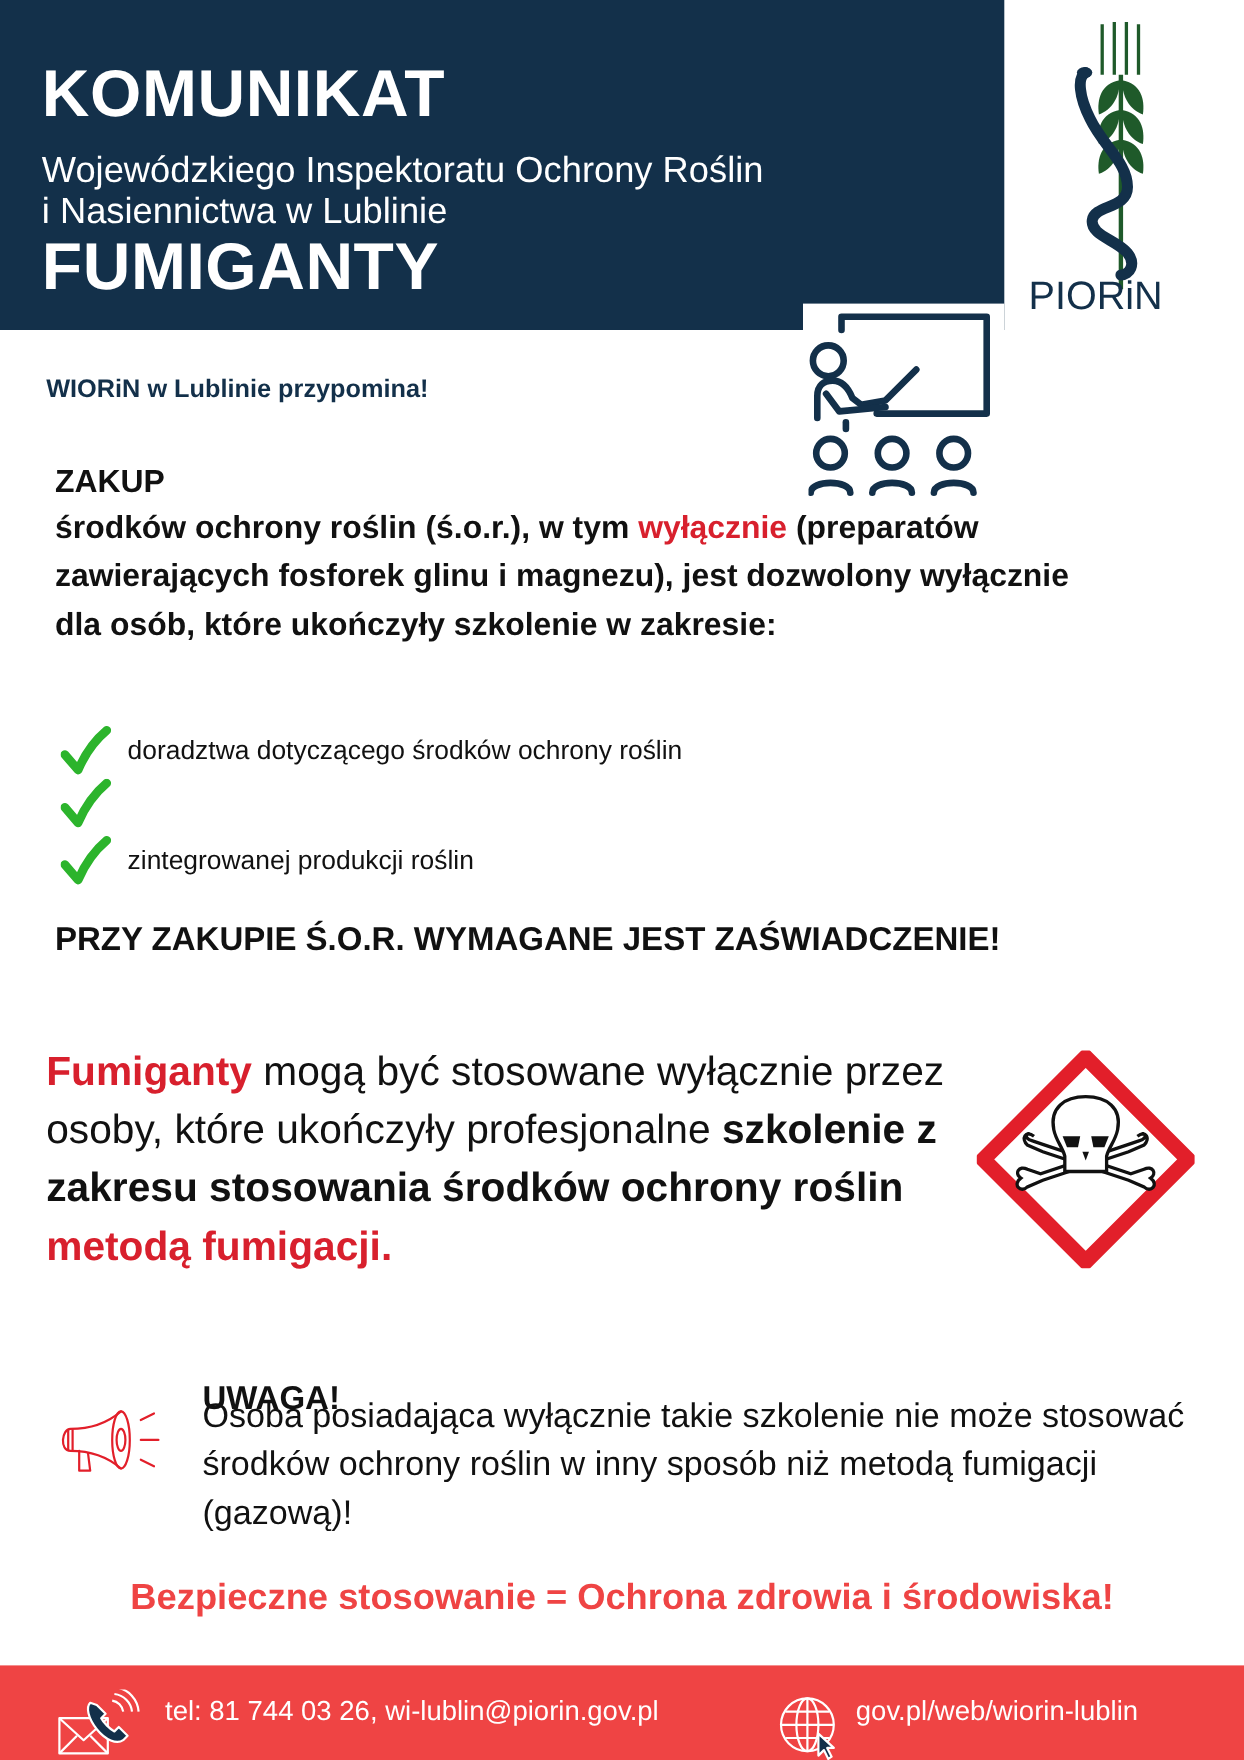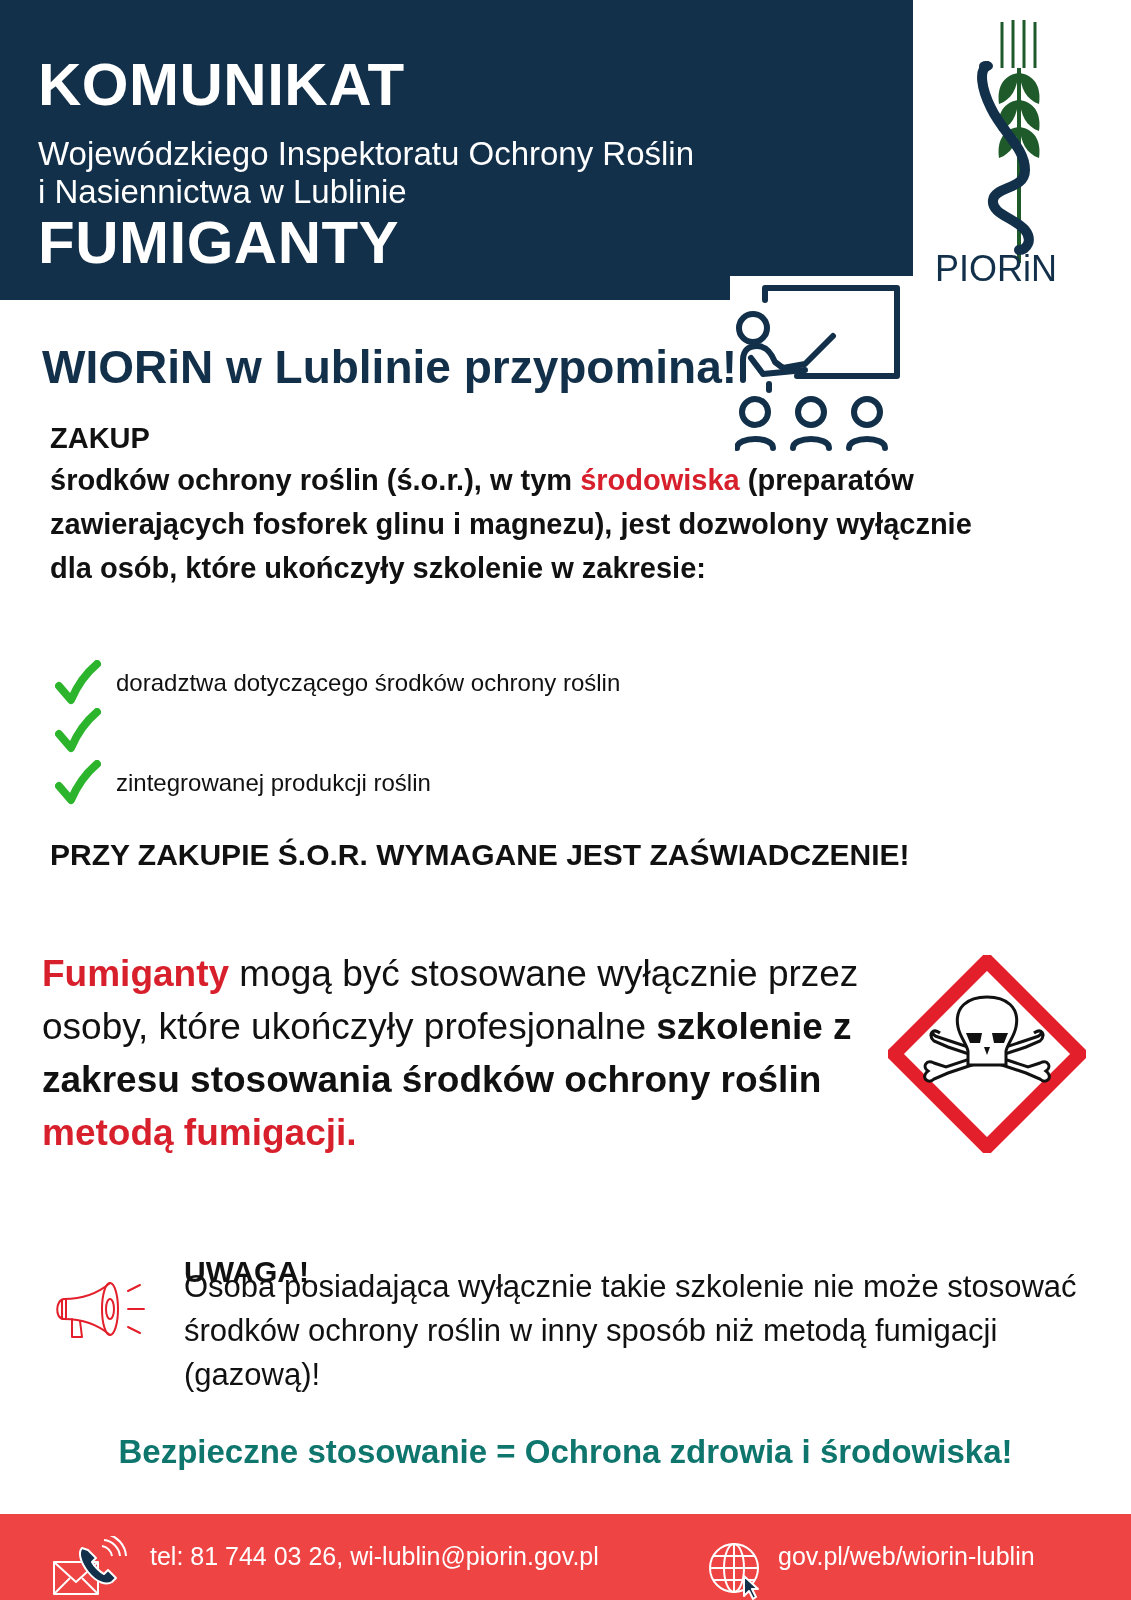--- a/index.html
+++ b/index.html
@@ -8,21 +8,21 @@
 
   .header-panel { position: absolute; left: 0; top: 0; width: 913px; height: 300px; background: #13304a; }
   .header-notch { position: absolute; left: 730px; top: 276px; width: 183px; height: 24px; background: #ffffff; }
   .hdr-title { position: absolute; left: 38px; top: 22px; font-size: 60px; font-weight: 700; color: #ffffff; letter-spacing: 0.5px; margin-top: 28px; }
   .hdr-sub { position: absolute; left: 38px; top: 108px; font-size: 33px; line-height: 38px; color: #ffffff; font-weight: 400; margin-top: 27px; }
   .hdr-topic { position: absolute; left: 38px; top: 208px; font-size: 60px; font-weight: 700; color: #ffffff; letter-spacing: 0.5px; }
 
   .logo { position: absolute; left: 935px; top: 18px; width: 150px; height: 270px; }
   .teacher-icon { position: absolute; left: 735px; top: 280px; width: 175px; height: 172px; }
 
-  .reminder { position: absolute; left: 42px; top: 340px; font-size: 46px; font-weight: 700; color: #13304a; }
+  .reminder { position: absolute; left: 42px; top: 340px; font-size: 23px; font-weight: 700; color: #13304a; }
 
   .zakup-head { position: absolute; left: 50px; top: 422px; font-size: 29px; font-weight: 700; color: #111; }
   .zakup-body { position: absolute; left: 50px; top: 458px; width: 960px; font-size: 29px; font-weight: 700; line-height: 44px; color: #111; }
   .red { color: #d8202d; }
 
   .checklist { position: absolute; left: 55px; top: 660px; }
   .check-item { position: absolute; left: 0; display: flex; align-items: center; white-space: nowrap; }
   .check-item .chk { width: 46px; height: 46px; margin-right: 15px; }
   .check-item span { font-size: 24px; color: #111; }
 
@@ -30,21 +30,21 @@
 
   .fumi { position: absolute; left: 42px; top: 947px; width: 870px; font-size: 37px; line-height: 53px; color: #111; }
   .fumi b { font-weight: 700; }
 
   .hazard { position: absolute; left: 888px; top: 955px; width: 198px; height: 198px; }
 
   .megaphone { position: absolute; left: 50px; top: 1275px; width: 100px; height: 72px; }
   .uwaga-head { position: absolute; left: 184px; top: 1225px; font-size: 30px; font-weight: 700; color: #111; margin-top: 30px; }
   .uwaga-body { position: absolute; left: 184px; top: 1265px; width: 900px; font-size: 31px; line-height: 44px; color: #111; }
 
-  .slogan { position: absolute; left: 0; width: 1131px; top: 1433px; text-align: center; font-size: 33px; font-weight: 700; color: #0f766e; }
+  .slogan { position: absolute; left: 0; width: 1131px; top: 1433px; text-align: center; font-size: 33px; font-weight: 700; color: #ef4444; }
 
   .footer { position: absolute; left: 0; top: 1514px; width: 1131px; height: 86px; background: #ef4444; }
   .footer .contact-icon { position: absolute; left: 52px; top: 22px; width: 78px; height: 62px; }
   .footer .contact-text { position: absolute; left: 150px; top: 28px; font-size: 25px; color: #ffffff; }
   .footer .globe-icon { position: absolute; left: 708px; top: 26px; width: 56px; height: 60px; }
   .footer .web-text { position: absolute; left: 778px; top: 28px; font-size: 25px; color: #ffffff; }
 </style>
 </head>
 <body>
 
@@ -88,21 +88,21 @@
   <circle cx="76" cy="132" r="13"></circle>
   <circle cx="132" cy="132" r="13"></circle>
   <path d="M2 168 C 2 156 38 156 38 168"></path>
   <path d="M58 168 C 58 156 94 156 94 168"></path>
   <path d="M114 168 C 114 156 150 156 150 168"></path>
 </svg>
 
 <div class="reminder">WIORiN w Lublinie przypomina!</div>
 
 <div class="zakup-head">ZAKUP</div>
-<div class="zakup-body"><span>środków ochrony roślin (ś.o.r.), w tym </span><span class="red">środowiska</span><span> (preparatów zawierających fosforek glinu i magnezu), jest dozwolony wyłącznie dla osób, które ukończyły szkolenie w zakresie:</span></div>
+<div class="zakup-body"><span>środków ochrony roślin (ś.o.r.), w tym </span><span class="red">wyłącznie</span><span> (preparatów zawierających fosforek glinu i magnezu), jest dozwolony wyłącznie dla osób, które ukończyły szkolenie w zakresie:</span></div>
 
 <div class="checklist">
   <div class="check-item" style="top:0px;">
     <svg class="chk" viewBox="0 0 46 46">
         <path d="M4 26 L 16 40 C 22 26 30 14 42 4" fill="none" stroke="#2cb42c" stroke-width="8" stroke-linecap="round" stroke-linejoin="round"></path>
       </svg>
     <span>doradztwa dotyczącego środków ochrony roślin</span>
   </div>
   <div class="check-item" style="top:48px;">
     <svg class="chk" viewBox="0 0 46 46">

